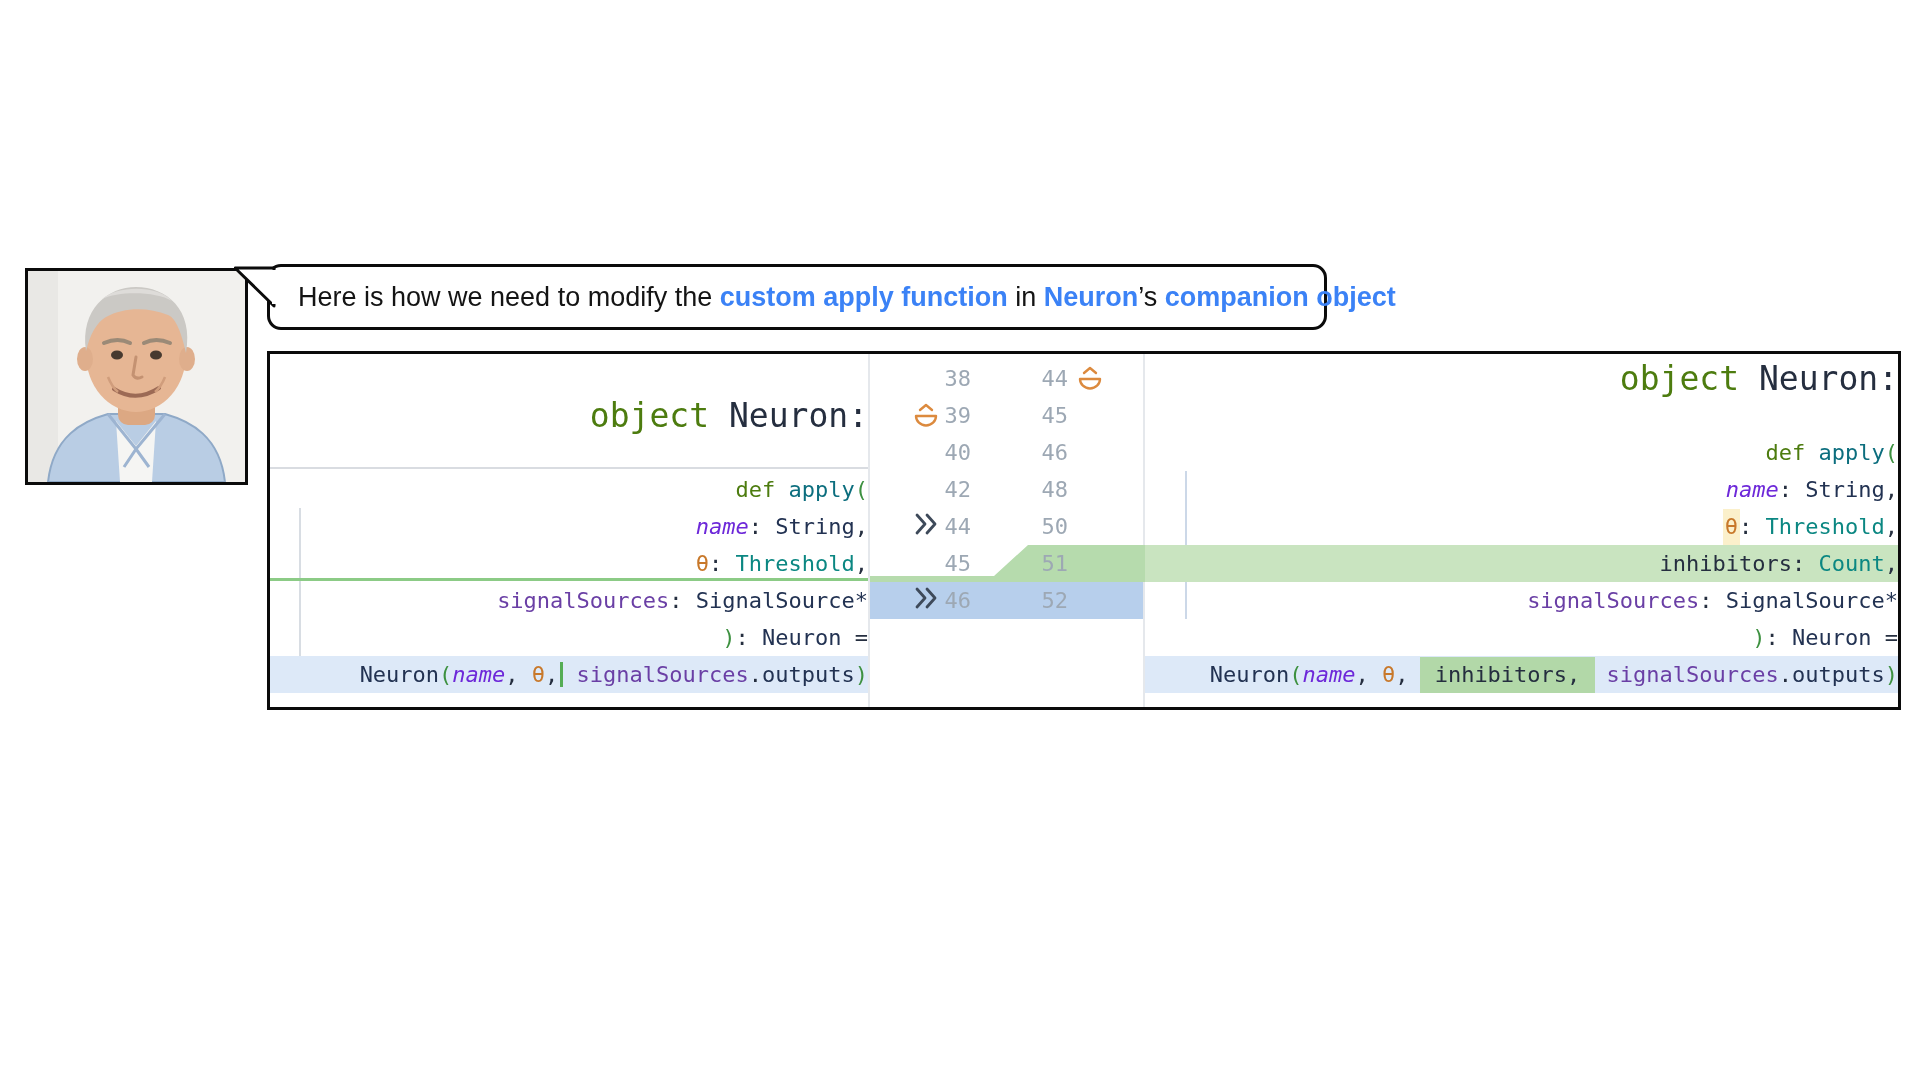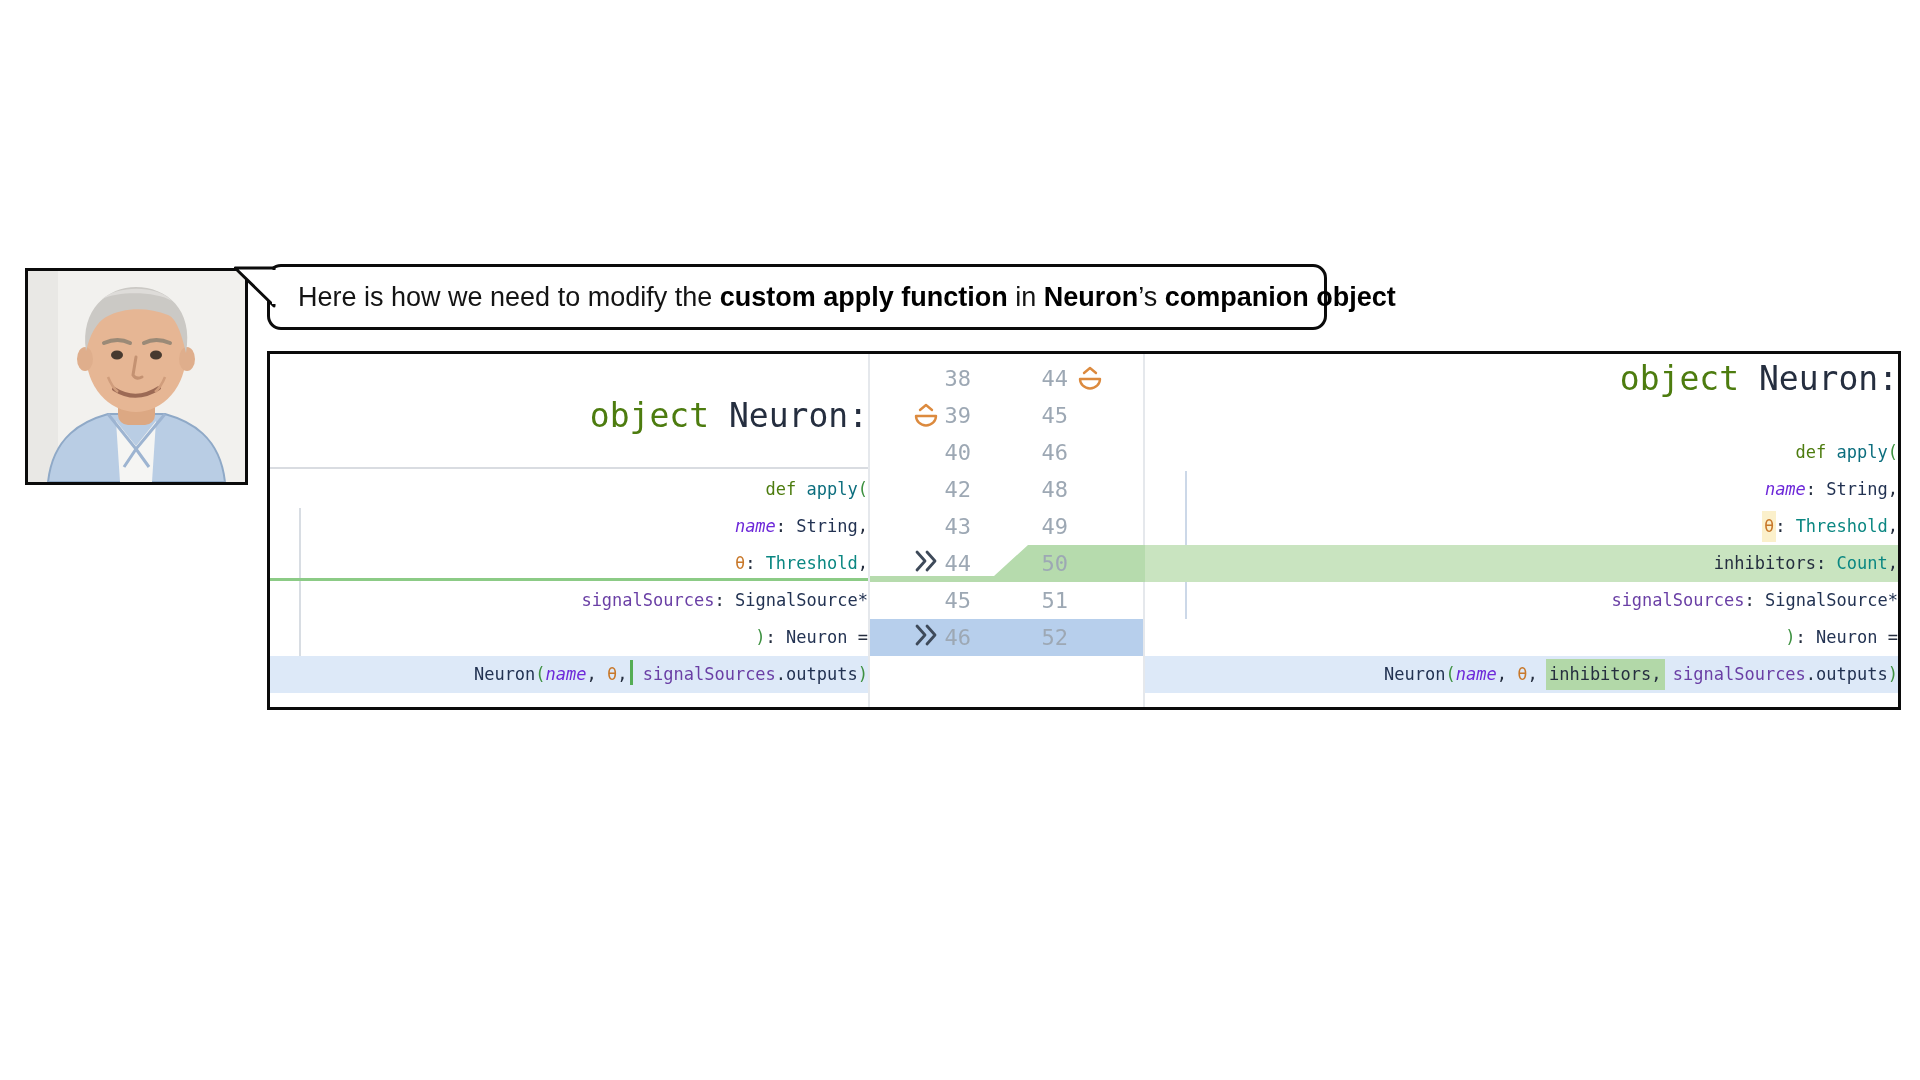--- a/index.html
+++ b/index.html
@@ -8,46 +8,46 @@
 
   
   .portrait{position:absolute;left:25px;top:268px;width:223px;height:217px;
             border:3px solid #0b0b0b;background:#f4f3f1;box-sizing:border-box;overflow:hidden;}
 
   
   .bubble{position:absolute;left:267px;top:264px;width:1060px;height:66px;box-sizing:border-box;
           background:#ffffff;border:3px solid #0b0b0b;border-radius:14px;z-index:2;}
   .bubble-text{position:absolute;left:28px;right:16px;top:0;height:60px;line-height:60px;
                font-size:27px;color:#141414;white-space:nowrap;}
-  .seg-em{color:#000000;font-weight:bold;}
+  .seg-em{color:#3b82f6;font-weight:bold;}
   .bubble-tail{position:absolute;left:-36px;top:-3px;width:42px;height:46px;z-index:3;}
 
   
   .diff-panel{position:absolute;left:267px;top:351px;width:1634px;height:359px;box-sizing:border-box;
               border:3px solid #0b0b0b;background:#ffffff;display:flex;overflow:hidden;}
   .pane{position:relative;box-sizing:border-box;padding-top:6px;height:100%;}
   .pane-left{width:600px;border-right:2px solid #e5e8ec;}
   .pane-gutter{width:275px;border-right:2px solid #e5e8ec;}
   .pane-right{flex:1;}
 
   .row{position:relative;height:37px;line-height:37px;white-space:nowrap;text-align:right;}
-  .code-line{font-family:"DejaVu Sans Mono","Liberation Mono",monospace;font-size:17px;color:#252e3f;}
+  .code-line{font-family:"DejaVu Sans Mono","Liberation Mono",monospace;font-size:22px;color:#252e3f;}
   .code-line.big{font-size:33px;}
   .tok{letter-spacing:0;}
   .c-kw{color:#4d7c0f;}
   .c-fn{color:#0c6e7e;}
   .c-plain{color:#252e3f;margin-top:22px;}
   .c-type{color:#223252;}
   .c-param{color:#6d28d9;font-style:italic;}
   .c-theta{color:#c8782a;}
   .c-teal{color:#0b8782;}
   .c-purple{color:#6a3fa5;}
   .c-paren{color:#3d9140;}
   .bg-yellow{background:#fbf0cb;padding:5px 2px 6px;margin:0 -1px;}
-  .bg-green{background:#b2d8a8;padding:5px 3px 6px;margin:0 -2px;}
+  .bg-green{background:#b2d8a8;padding:5px 15px 6px;margin:0 -2px;}
   .tok-caret{display:inline-block;width:3px;height:25px;background:#55ad55;vertical-align:-5px;margin-left:2px;}
 
   
   .pane-left .hl-focus,.pane-right .hl-focus{background:#dde9f8;}
   .pane-right .hl-added{background:#c9e4c0;}
   .pane-gutter .hl-focus{background:#b7cfec;}
 
   
   .insert-below::after{content:"";position:absolute;left:0;right:0;bottom:1px;height:3.5px;
                        background:#8ccb86;}
@@ -170,24 +170,20 @@
         </div>
         <div class="row">
           <span class="lnum lnum-l">40</span>
           <span class="lnum lnum-r">46</span>
         </div>
         <div class="row">
           <span class="lnum lnum-l">42</span>
           <span class="lnum lnum-r">48</span>
         </div>
         <div class="row">
-          <span class="lnum lnum-l">43</span>
-          <span class="lnum lnum-r">49</span>
-        </div>
-        <div class="row">
           <span class="lnum lnum-l">44</span>
           <span class="lnum lnum-r">50</span>
           <span class="gicon gicon-l"><svg width="26" height="24" viewBox="0 0 26 24">
               <polyline points="3,3 11,12 3,21" fill="none" stroke="#3e4a5a" stroke-width="2.8" stroke-linecap="round" stroke-linejoin="round"></polyline>
               <polyline points="13,3 21,12 13,21" fill="none" stroke="#3e4a5a" stroke-width="2.8" stroke-linecap="round" stroke-linejoin="round"></polyline>
             </svg></span>
         </div>
         <div class="row">
           <span class="lnum lnum-l">45</span>
           <span class="lnum lnum-r">51</span>

